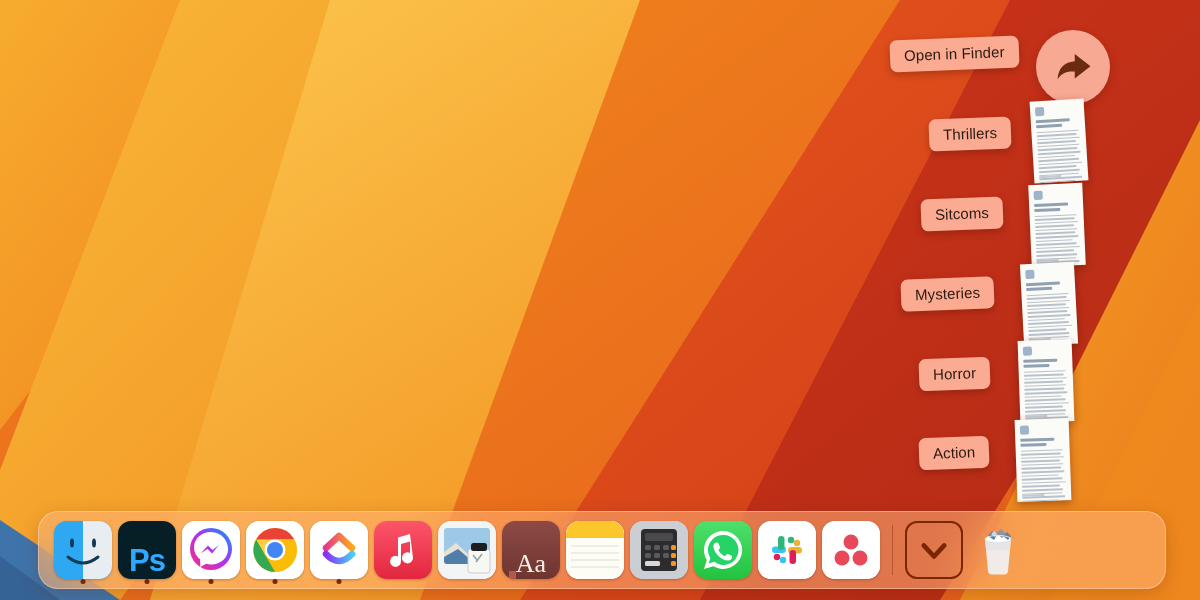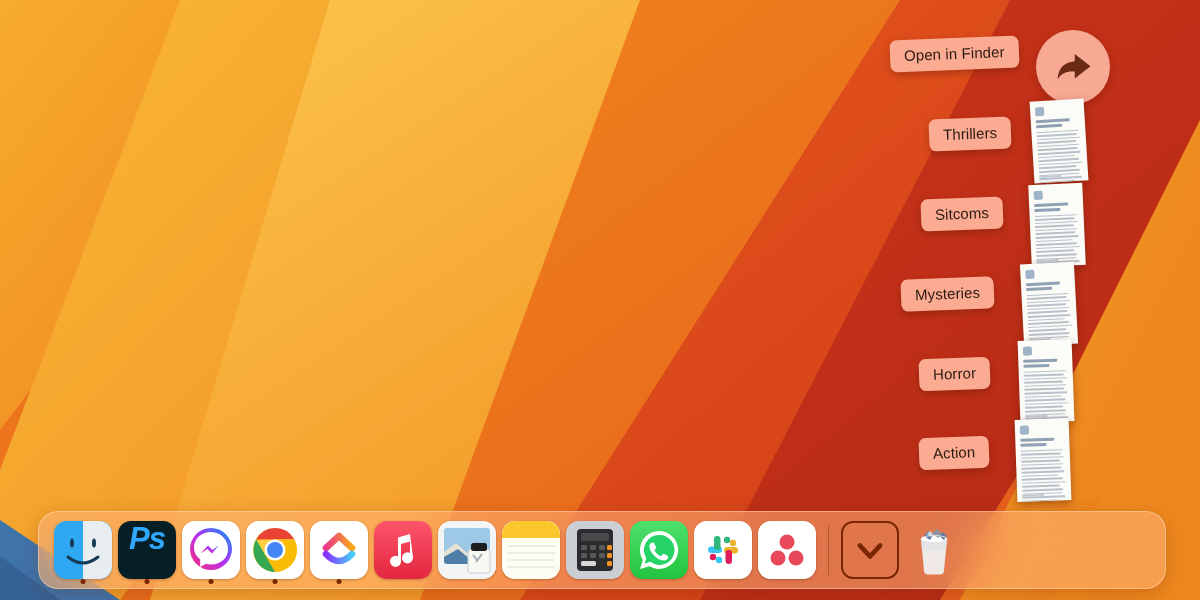--- a/index.html
+++ b/index.html
@@ -89,23 +89,22 @@
     position:relative;
     width:64px; height:78px;
     display:flex; align-items:center; justify-content:center;
     flex:0 0 auto;
   }
   .app-icon {
     width:58px; height:58px;
     border-radius:13px;
     position:relative;
     overflow:hidden;
-    display:flex; align-items:flex-start; justify-content:center;
+    display:flex; align-items:flex-end; justify-content:center;
     box-shadow:0 1px 3px rgba(60,15,0,.28);
-    font-style:italic;
   }
   .run-dot {
     position:absolute;
     bottom:5px; left:50%;
     transform:translateX(-50%);
     width:5px; height:5px;
     border-radius:50%;
     background:#7a2600;
   }
   .dock-sep {
@@ -409,20 +408,26 @@
             <rect width="58" height="58" rx="13" fill="#f2f4f6"></rect>
             <rect x="6" y="7" width="46" height="36" rx="3" fill="#9ec9e6"></rect>
             <path d="M6 31 L18 22 L30 33 L40 27 L52 38 V40 a3 3 0 0 1-3 3 H9 a3 3 0 0 1-3-3 Z" fill="#e6e2d4"></path>
             <path d="M6 36 L20 28 L34 40 L52 32 V40 a3 3 0 0 1-3 3 H9 a3 3 0 0 1-3-3 Z" fill="#4f7fa8"></path>
             <rect x="30" y="28" width="22" height="24" rx="3" fill="#f7f7f4" stroke="#c9ccce"></rect>
             <rect x="33" y="22" width="16" height="8" rx="2.5" fill="#1d1d1f"></rect>
             <path d="M35 34 l5 6 M44 33 l-6 8" stroke="#9aa3ab" stroke-width="1.6"></path>
           </svg>
         </div>
       </div>
+      <div class="dock-item" title="Dictionary">
+        <div class="app-icon ic-dict">
+          <span>Aa</span>
+          <div style="position:absolute;left:7px;bottom:-4px;width:7px;height:12px;background:#b7564a;"></div>
+        </div>
+      </div>
       <div class="dock-item" title="Notes">
         <div class="app-icon ic-notes">
           <svg class="iconsvg" viewBox="0 0 58 58">
             <rect width="58" height="58" rx="13" fill="#fdfdf6"></rect>
             <path d="M0 13 a13 13 0 0 1 13-13 h32 a13 13 0 0 1 13 13 v4 H0 Z" fill="#fcc62d"></path>
             <g stroke="#e9e7db" stroke-width="1.4">
               <line x1="5" y1="25" x2="53" y2="25"></line>
               <line x1="5" y1="32" x2="53" y2="32"></line>
               <line x1="5" y1="39" x2="53" y2="39"></line>
               <line x1="5" y1="46" x2="53" y2="46"></line>

